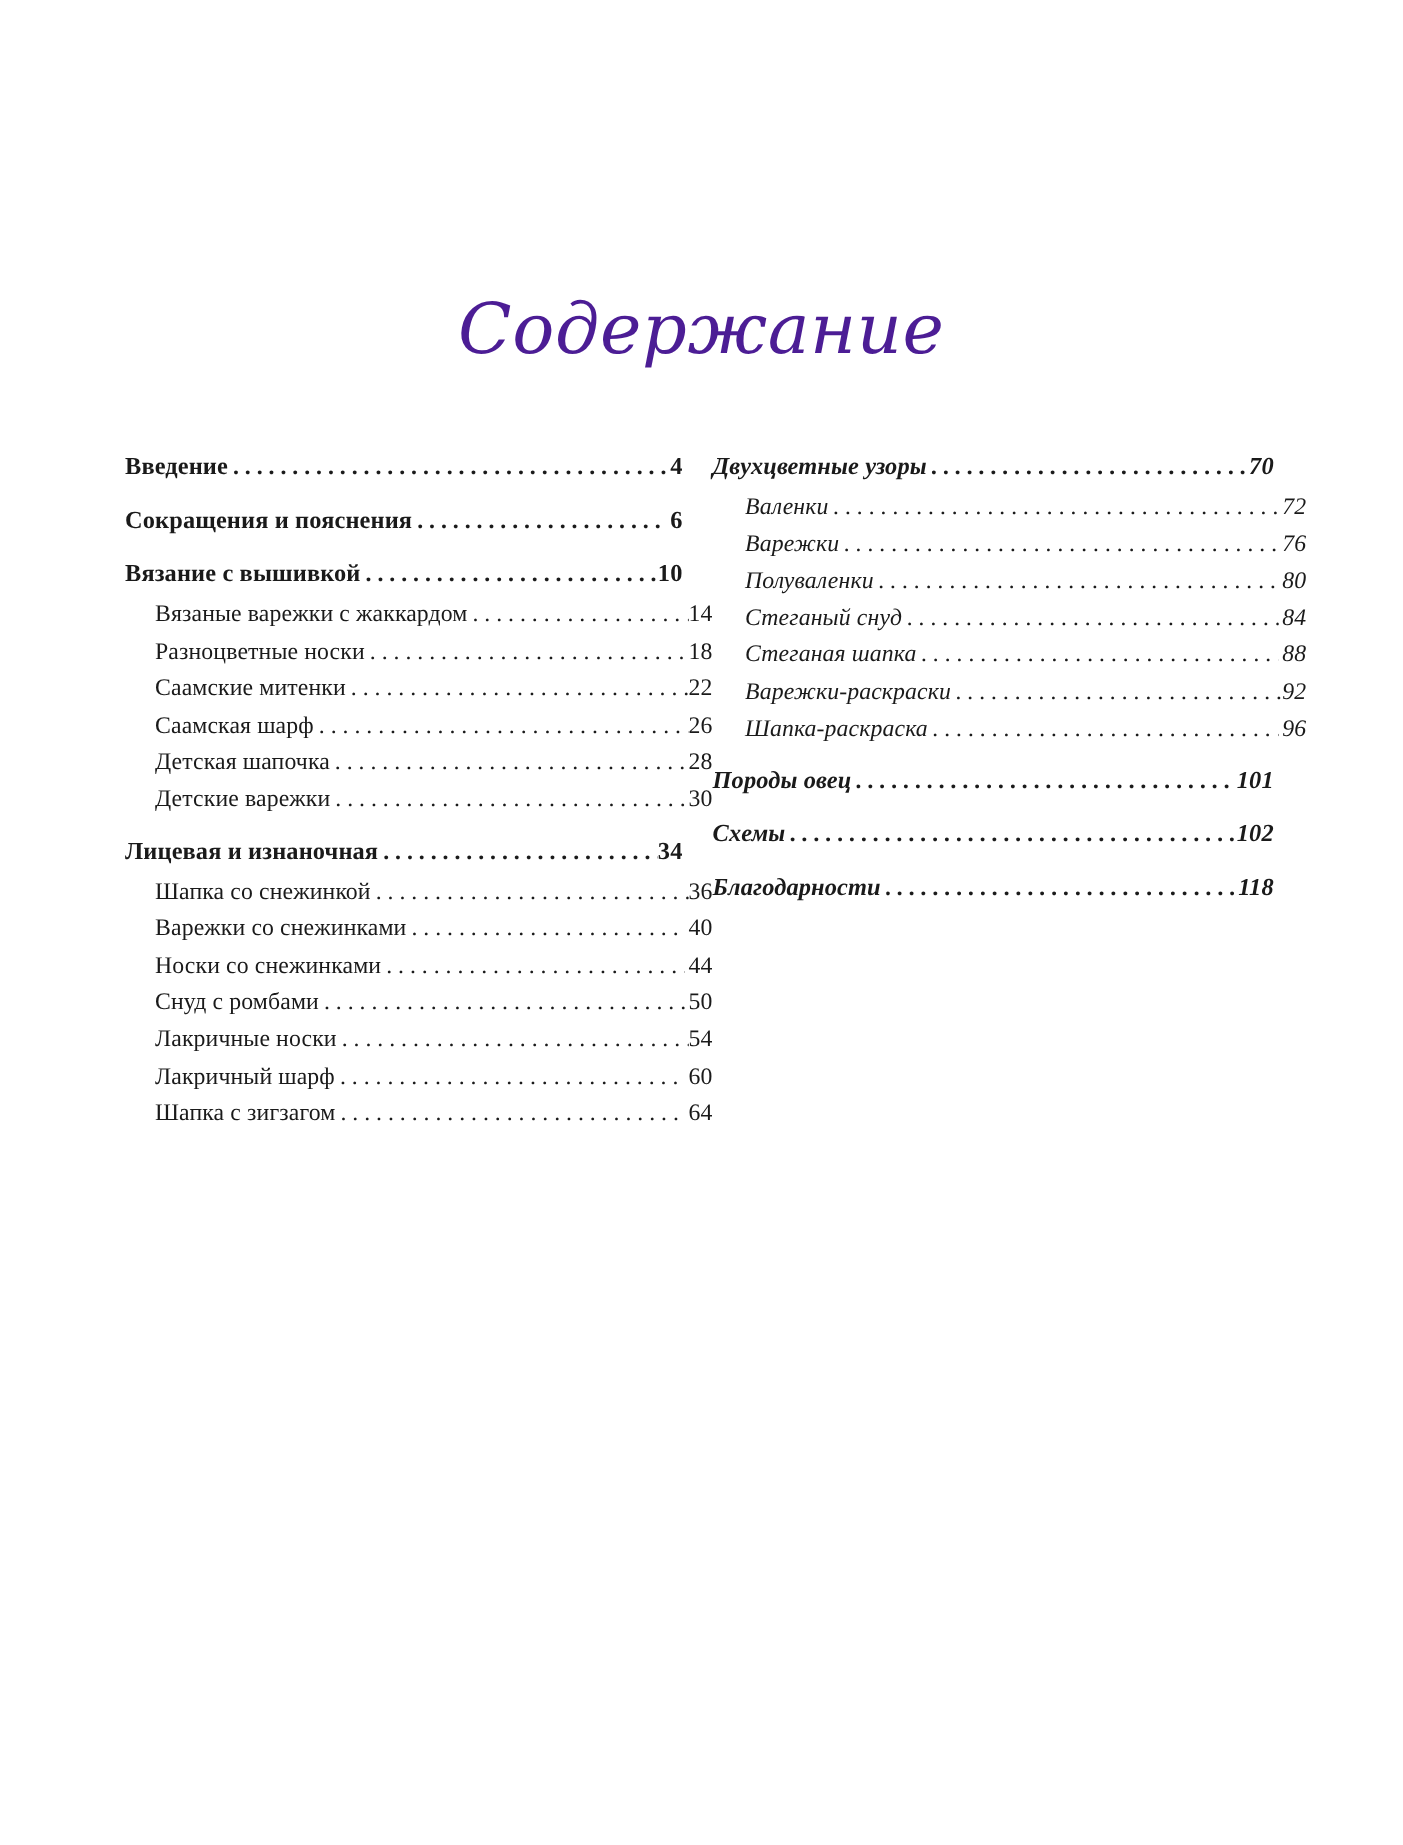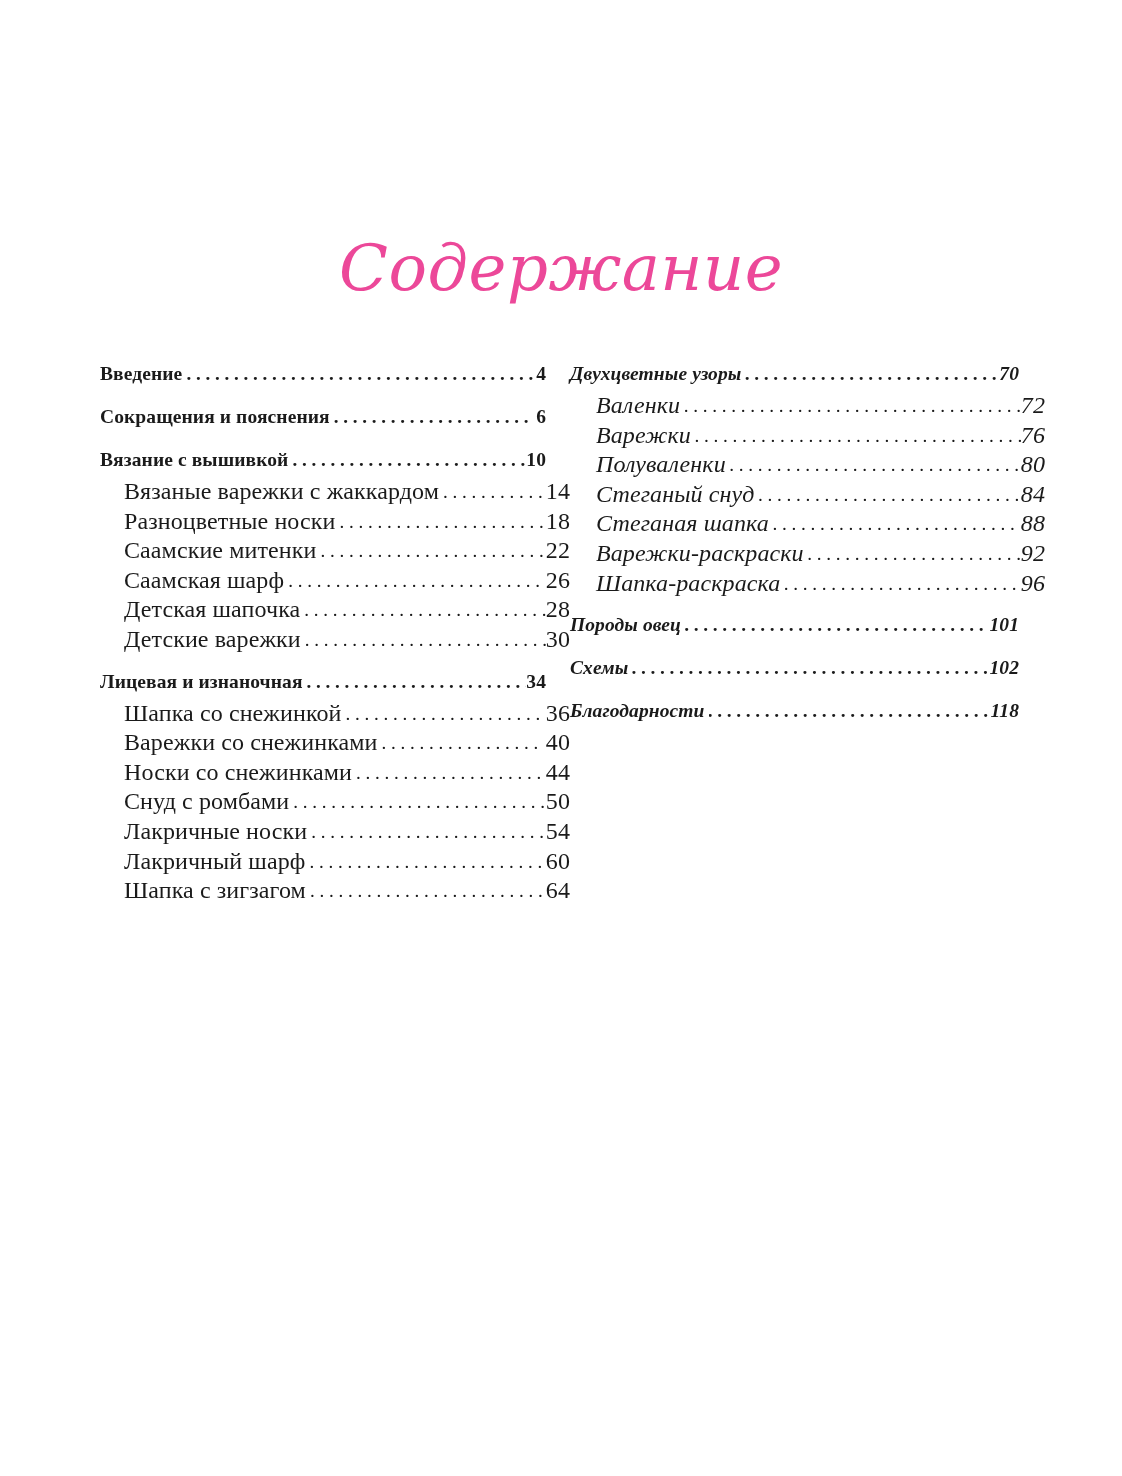--- a/index.html
+++ b/index.html
@@ -26,24 +26,24 @@
   
   .toc-title {
     position: absolute;
     left: 0;
     right: 0;
     top: 236px;
     text-align: center;
     font-family: "DejaVu Serif", "Liberation Serif", serif;
     font-style: italic;
     font-weight: 400;
-    font-size: 64px;
+    font-size: 56px;
     line-height: 1;
     letter-spacing: 0.5px;
-    color: #ec4899;
+    color: #4c1d95;
     white-space: nowrap;
   }
 
   
   .columns {
     position: absolute;
     left: 0;
     top: 358px;
     width: 1122px;
   }
@@ -66,21 +66,21 @@
   }
 
   .row.main {
     font-weight: 700;
     font-size: 19.5px;
     line-height: 32px;
     letter-spacing: 0.1px;
   }
   .row.sub {
     font-weight: 400;
-    font-size: 24px;
+    font-size: 19px;
     line-height: 29.6px;
     padding-left: 24px;
     letter-spacing: 0.1px;
   }
   .col-right .row.sub { padding-left: 26px; }
 
   
   .group.has-subs .row.main { margin-bottom: 1px; }
 
   .label {

